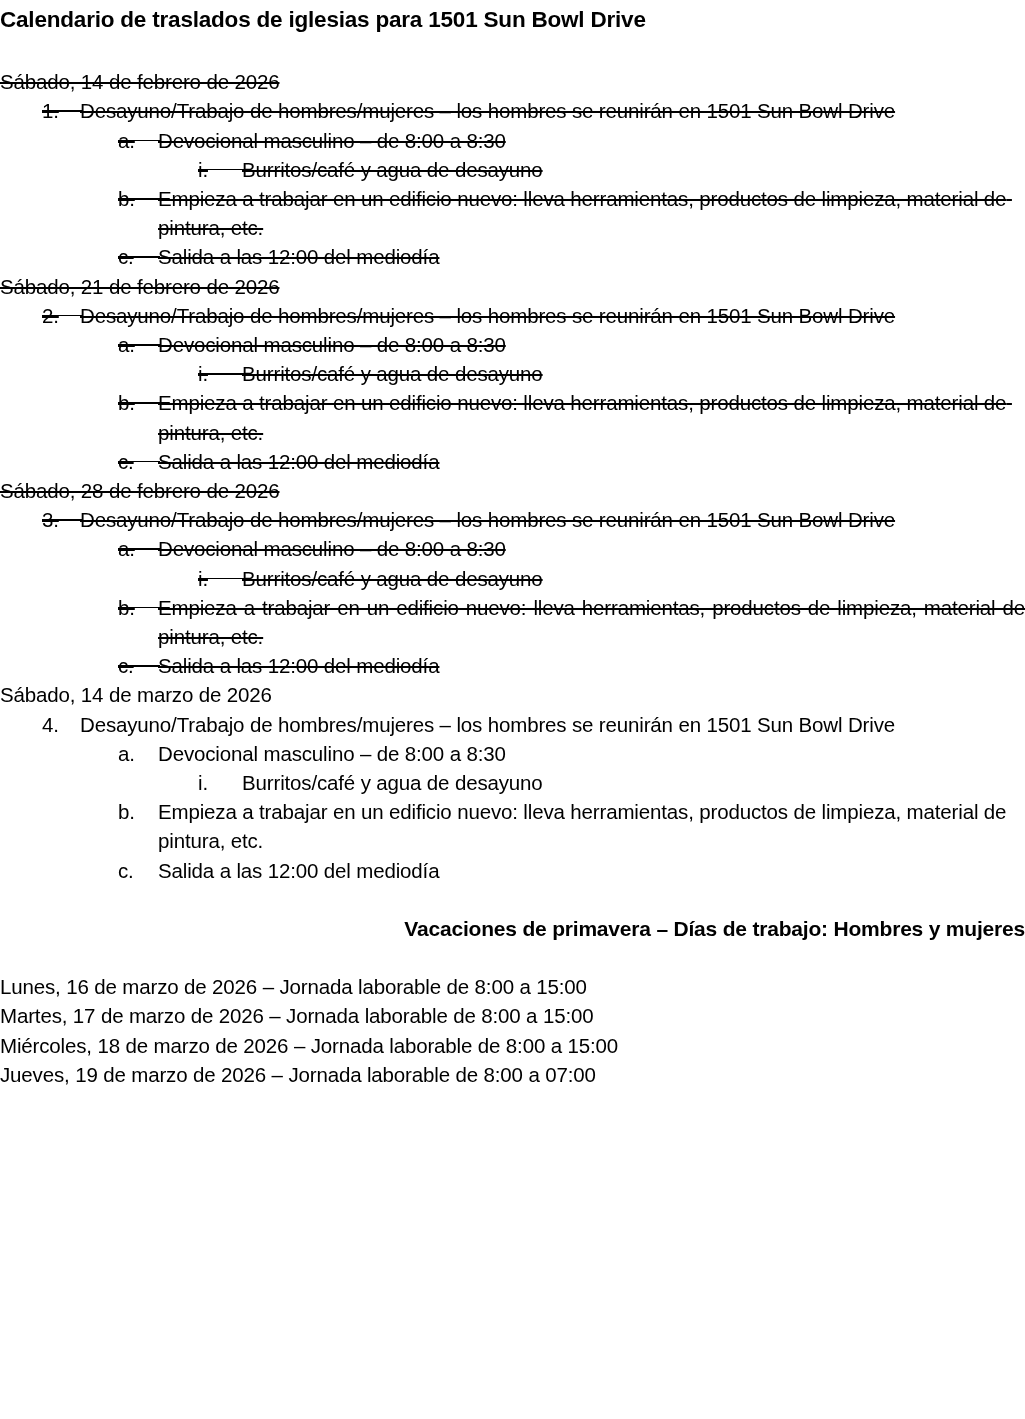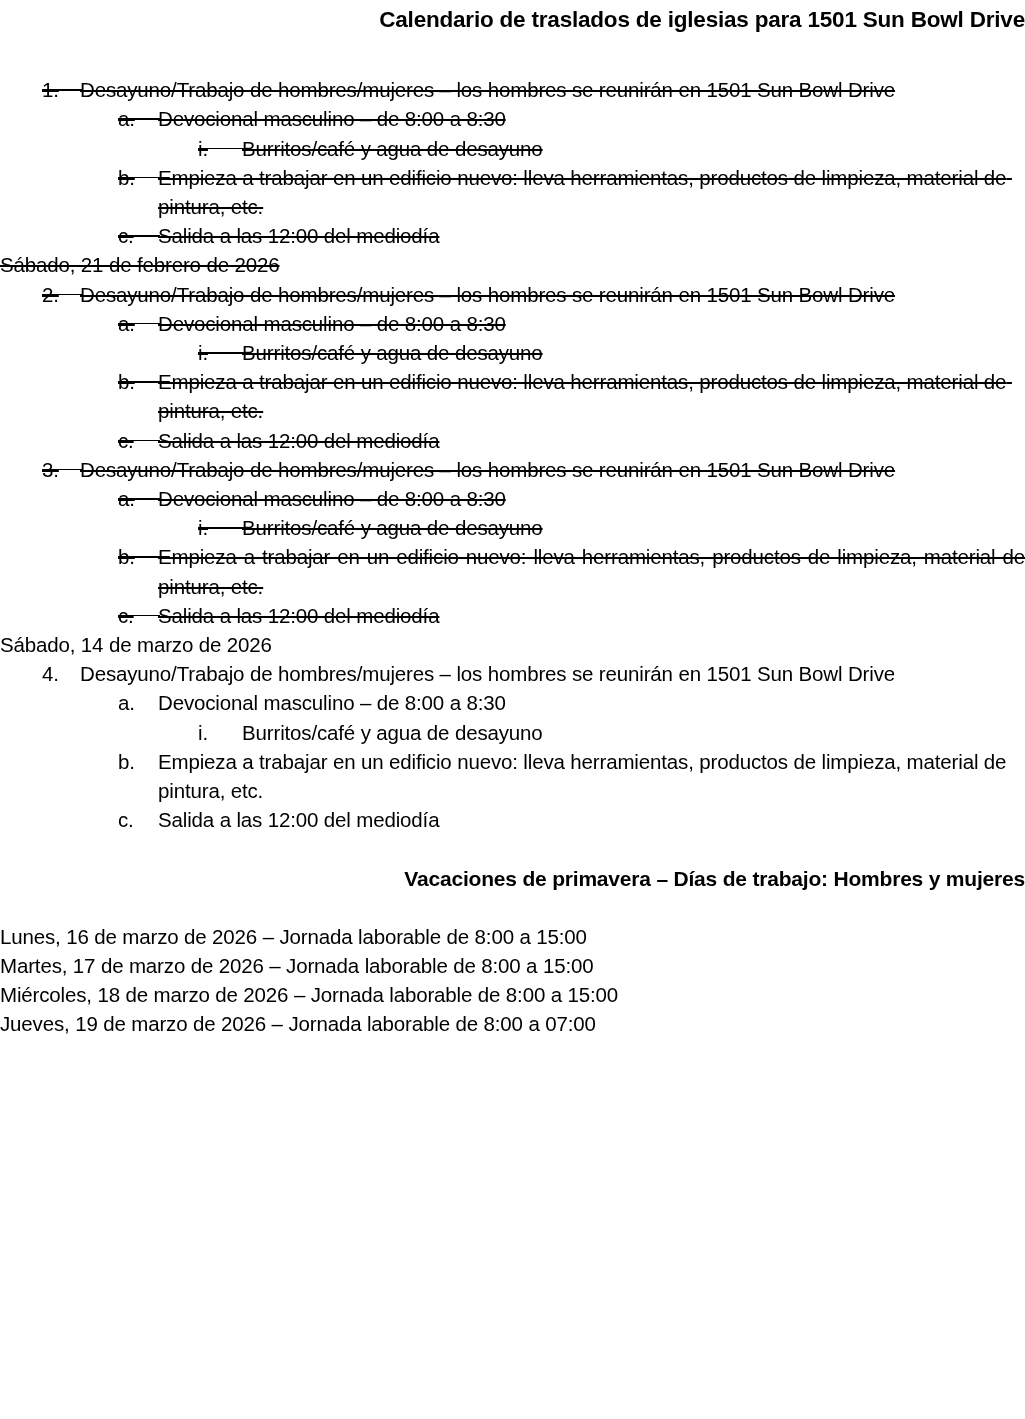--- a/index.html
+++ b/index.html
@@ -21,24 +21,24 @@
     height: 1419px;
     box-sizing: border-box;
     padding: 0;
     overflow: hidden;
   }
 
   
   .doc-title {
     font-size: 22.5px;
     font-weight: bold;
-    text-align: right;
+    text-align: left;
     letter-spacing: -0.2px;
     line-height: 28px;
-    margin: 6px 0 12px 0;
+    margin: 6px 0 4px 0;
     padding: 0;
   }
   .section-title {
     font-size: 21px;
     font-weight: bold;
     text-align: right;
     letter-spacing: -0.2px;
     line-height: 29px;
     margin: 0;
     padding: 0;
@@ -124,20 +124,21 @@
 </head>
 <body>
 
 <div class="page">
 
   <h1 class="doc-title">Calendario de traslados de iglesias para 1501 Sun Bowl Drive</h1>
 
   <div class="blank"></div>
 
   <div>
+    <div class="line date-head struck">Sábado, 14 de febrero de 2026</div>
 
     <div class="item lvl1 struck-row">
       <span class="marker">1.</span>
       <span class="body">Desayuno/Trabajo de hombres/mujeres – los hombres se reunirán en 1501 Sun Bowl Drive</span>
     </div>
 
     <div class="item lvl2 struck-row">
       <span class="marker">a.</span>
       <span class="body">Devocional masculino – de 8:00 a 8:30</span>
     </div>
@@ -181,20 +182,21 @@
       <span class="body">Empieza a trabajar en un edificio nuevo: lleva herramientas, productos de limpieza, material de pintura, etc.</span>
     </div>
 
     <div class="item lvl2 struck-row">
       <span class="marker">c.</span>
       <span class="body">Salida a las 12:00 del mediodía</span>
     </div>
   </div>
 
   <div>
+    <div class="line date-head struck">Sábado, 28 de febrero de 2026</div>
 
     <div class="item lvl1 struck-row">
       <span class="marker">3.</span>
       <span class="body">Desayuno/Trabajo de hombres/mujeres – los hombres se reunirán en 1501 Sun Bowl Drive</span>
     </div>
 
     <div class="item lvl2 struck-row justify">
       <span class="marker">a.</span>
       <span class="body">Devocional masculino – de 8:00 a 8:30</span>
     </div>

